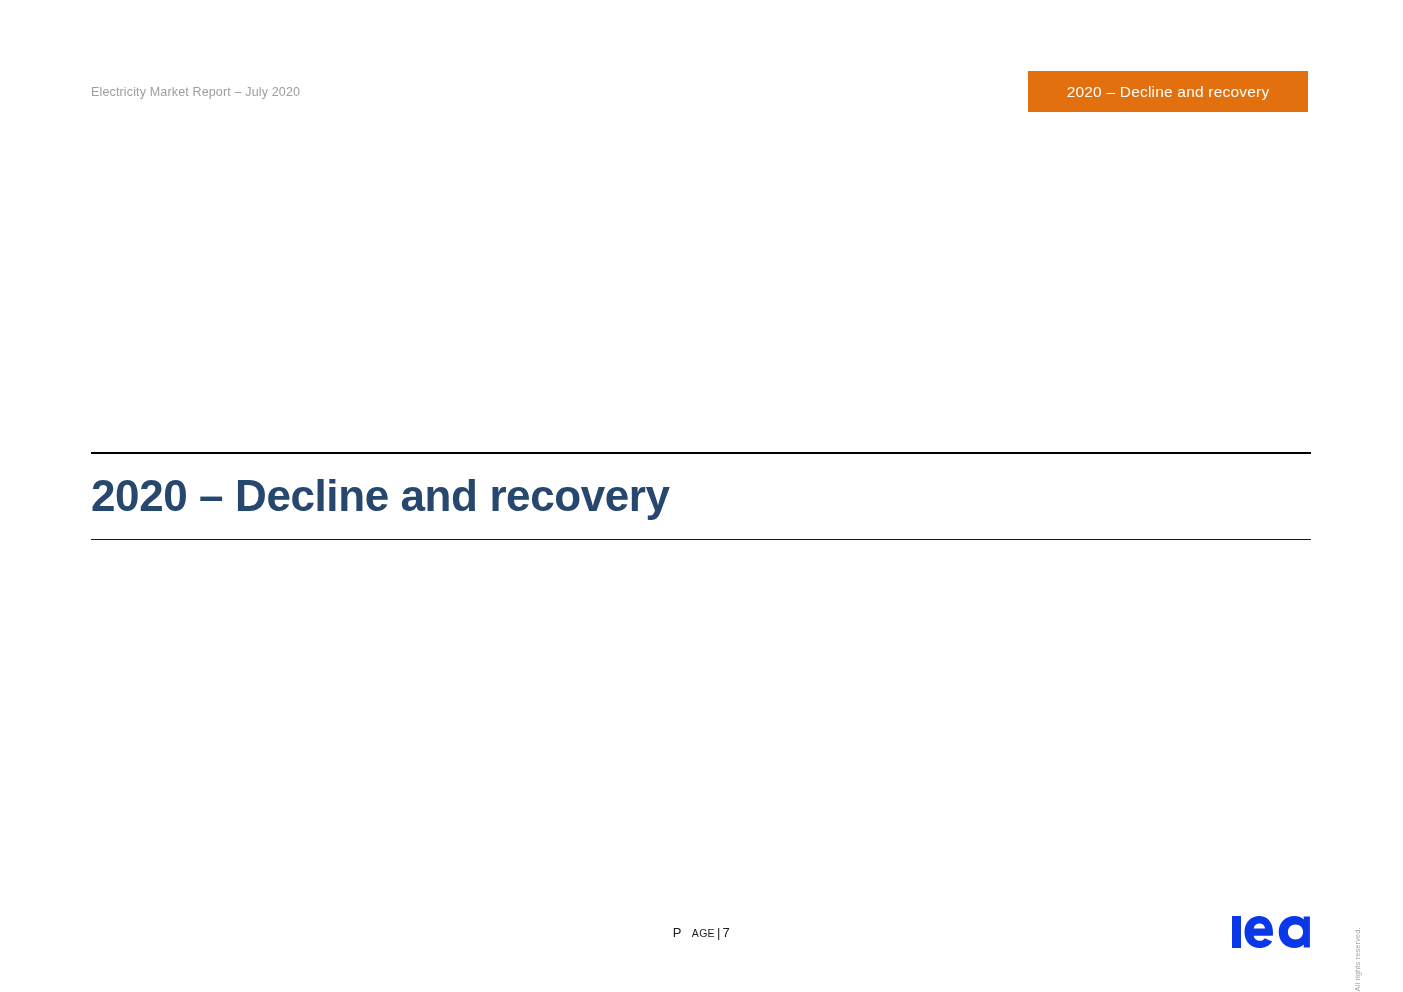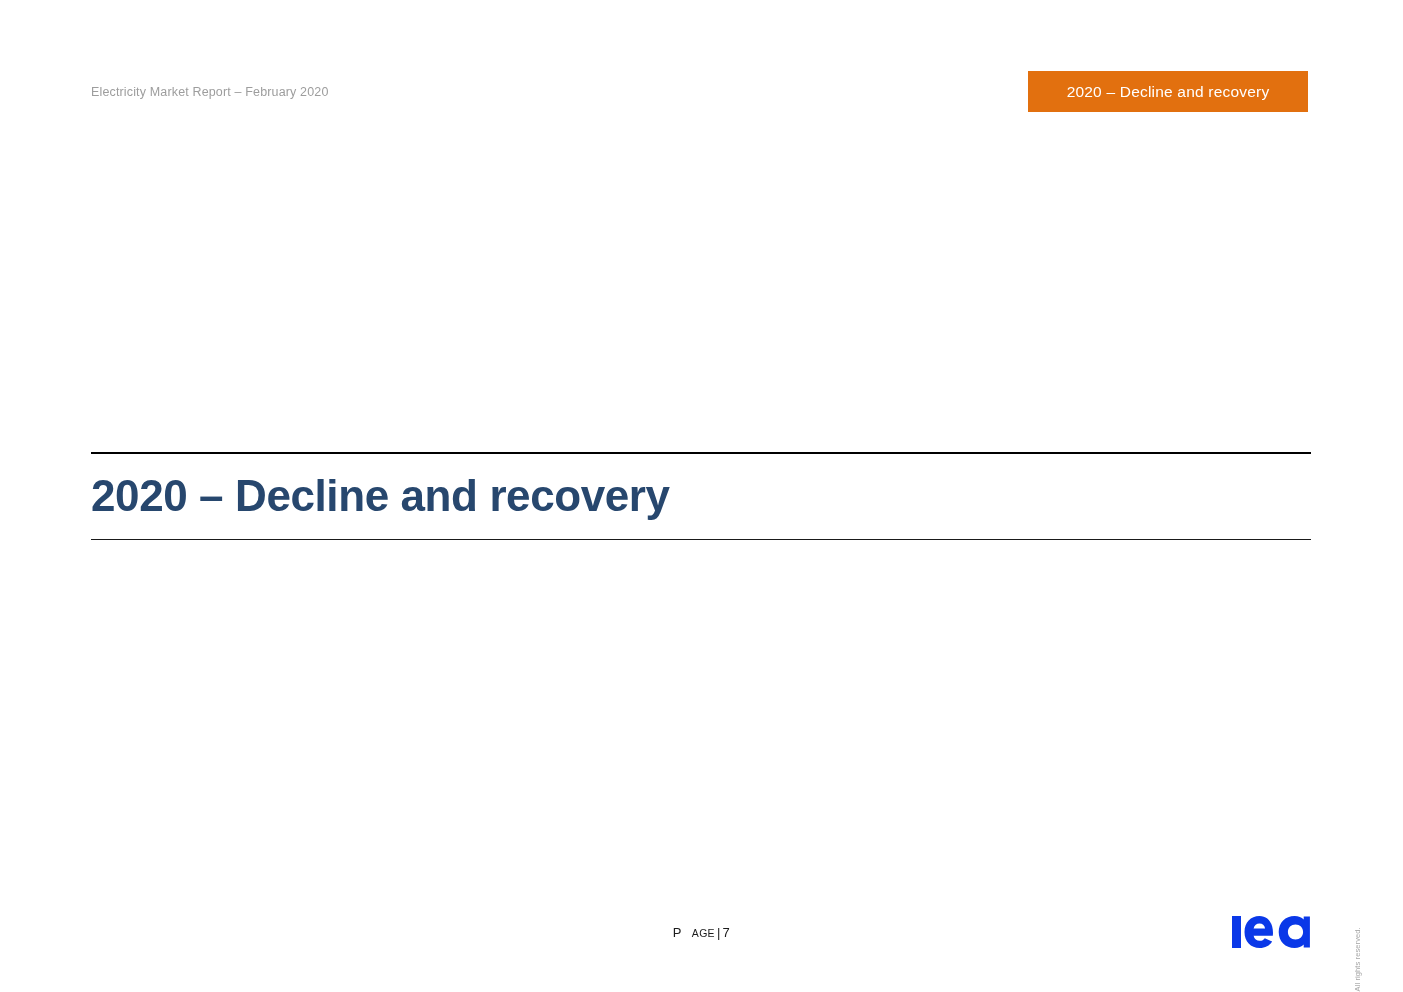--- a/index.html
+++ b/index.html
@@ -134,21 +134,21 @@
     font-size: 7.5px;
     color: #a6a6a6;
     letter-spacing: 0.1px;
   }
 </style>
 </head>
 <body>
 
 <div class="slide">
 
-  <div class="report-header">Electricity Market Report – February 2020</div>
+  <div class="report-header">Electricity Market Report – July 2020</div>
 
   <div class="section-badge">
     <span class="section-badge-label">2020 – Decline and recovery</span>
   </div>
 
   <div class="title-block">
     <div class="rule-top"></div>
     <div class="section-title">2020 – Decline and recovery</div>
     <div class="rule-bottom"></div>
   </div>

